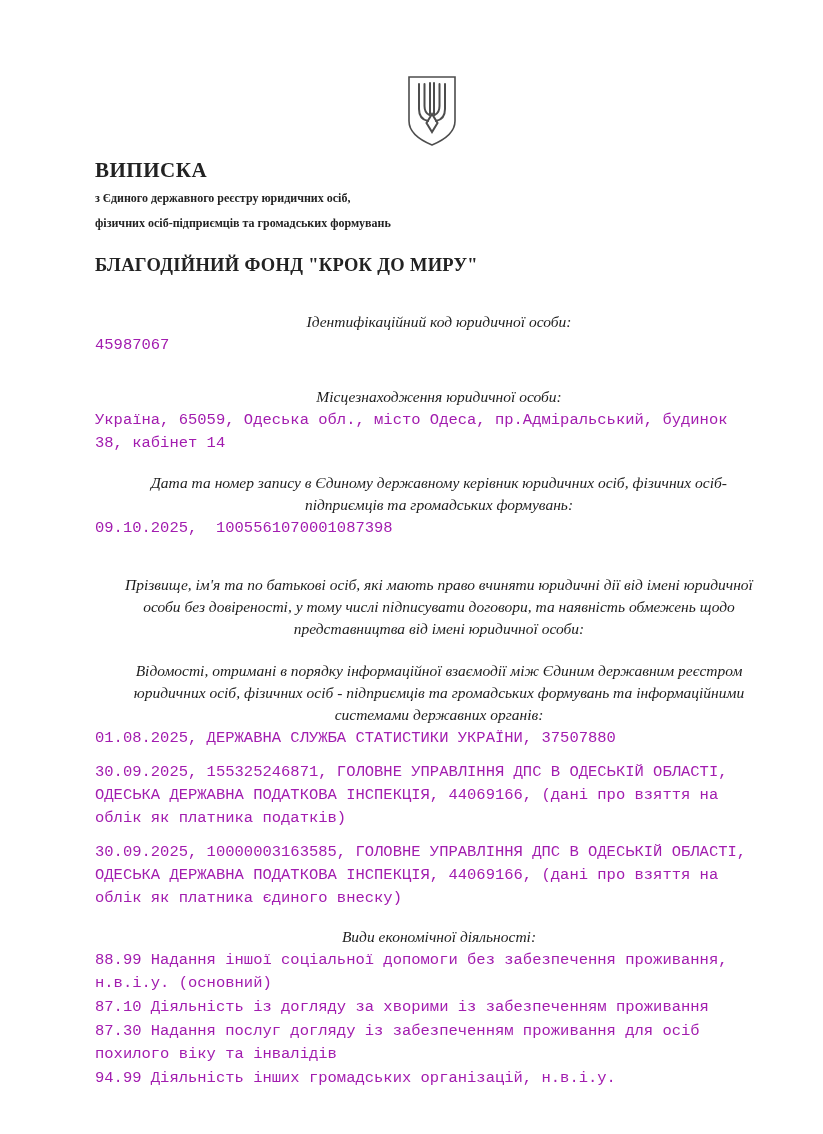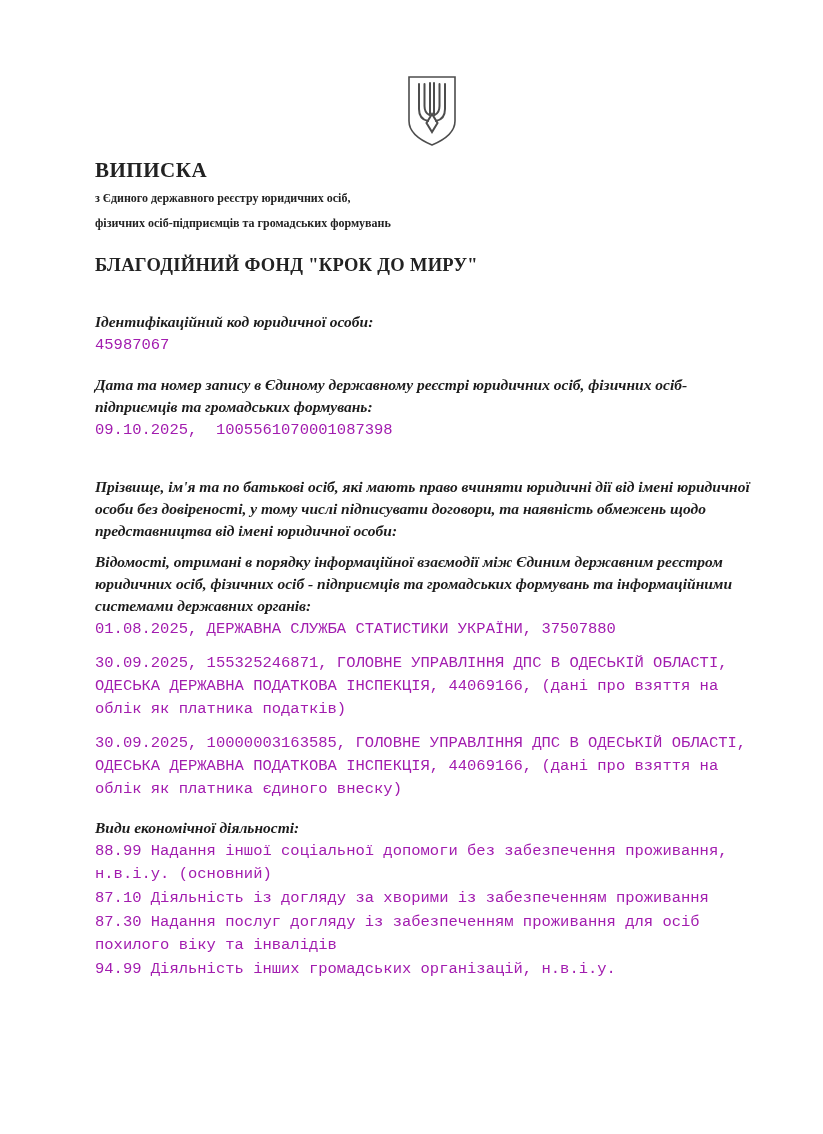--- a/index.html
+++ b/index.html
@@ -45,30 +45,31 @@
     line-height: 26px;
     font-weight: bold;
     letter-spacing: 0.3px;
     color: #222;
   }
   section.field { margin-top: 28px; }
   section.field.s1 { margin-top: 33px; }
   section.field.s2 { margin-top: 29px; }
   section.field.s3 { margin-top: 17px; }
   section.field.s4 { margin-top: 34px; }
-  section.field.s5 { margin-top: 9px; }
+  section.field.s5 { margin-top: 20px; }
   section.field.s6 { margin-top: 16px; }
   .label {
     font-family: "Liberation Serif", serif;
     font-style: italic;
-    font-weight: bold;
+    font-weight: normal;
     font-size: 15.5px;
     line-height: 22px;
     white-space: pre-wrap;
     color: #1c1c1c;
+    text-align: center;
   }
   .value {
     font-family: "Liberation Mono", "DejaVu Sans Mono", monospace;
     font-size: 15.5px;
     line-height: 23px;
     white-space: pre-wrap;
     color: #a21caf;
     margin-top: 1px;
   }
   .values.spaced .value + .value { margin-top: 11px; }
@@ -98,23 +99,30 @@
     <h2 class="org-name">БЛАГОДІЙНИЙ ФОНД "КРОК ДО МИРУ"</h2>
   </header>
 
   <section class="field s1">
     <h3 class="label">Ідентифікаційний код юридичної особи:</h3>
     <div class="values">
       <p class="value">45987067</p>
     </div>
   </section>
 
+  <section class="field s2">
+    <h3 class="label">Місцезнаходження юридичної особи:</h3>
+    <div class="values">
+      <p class="value">Україна, 65059, Одеська обл., місто Одеса, пр.Адміральський, будинок
+38, кабінет 14</p>
+    </div>
+  </section>
 
   <section class="field s3">
-    <h3 class="label">Дата та номер запису в Єдиному державному реєстрі юридичних осіб, фізичних осіб-
+    <h3 class="label">Дата та номер запису в Єдиному державному керівник юридичних осіб, фізичних осіб-
 підприємців та громадських формувань:</h3>
     <div class="values">
       <p class="value">09.10.2025,  1005561070001087398</p>
     </div>
   </section>
 
   <section class="field s4">
     <h3 class="label">Прізвище, ім'я та по батькові осіб, які мають право вчиняти юридичні дії від імені юридичної
 особи без довіреності, у тому числі підписувати договори, та наявність обмежень щодо
 представництва від імені юридичної особи:</h3>

